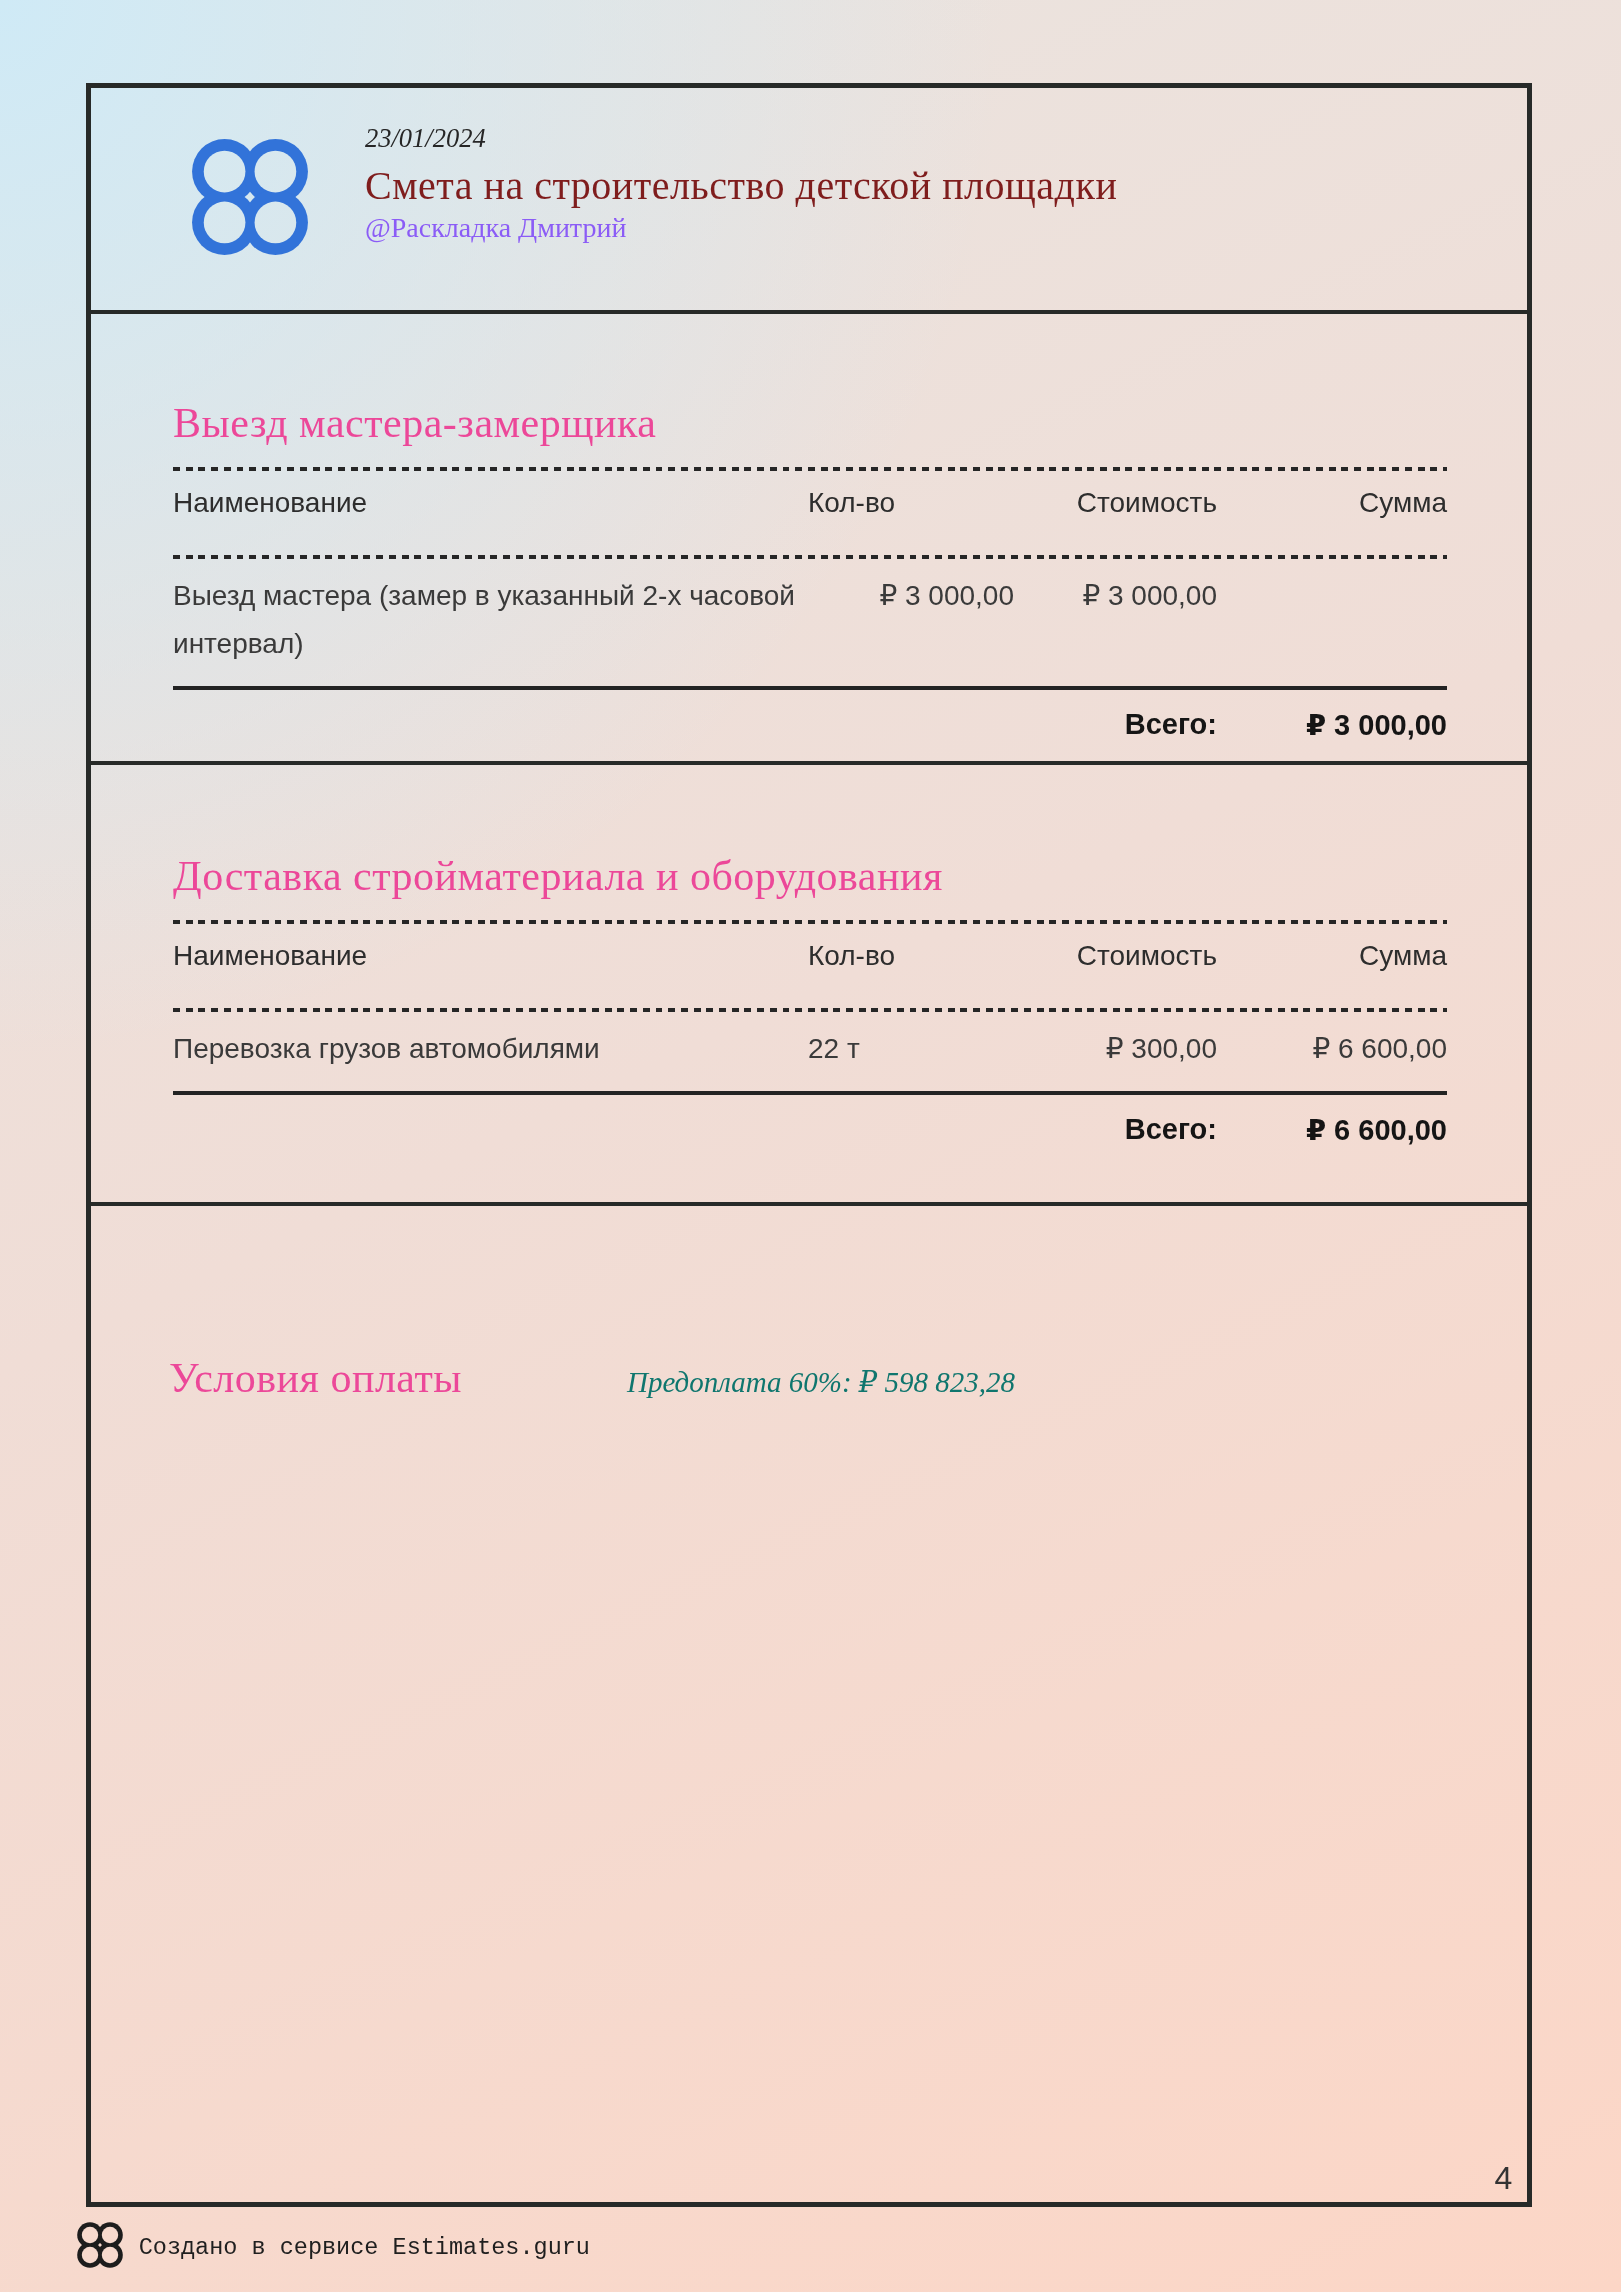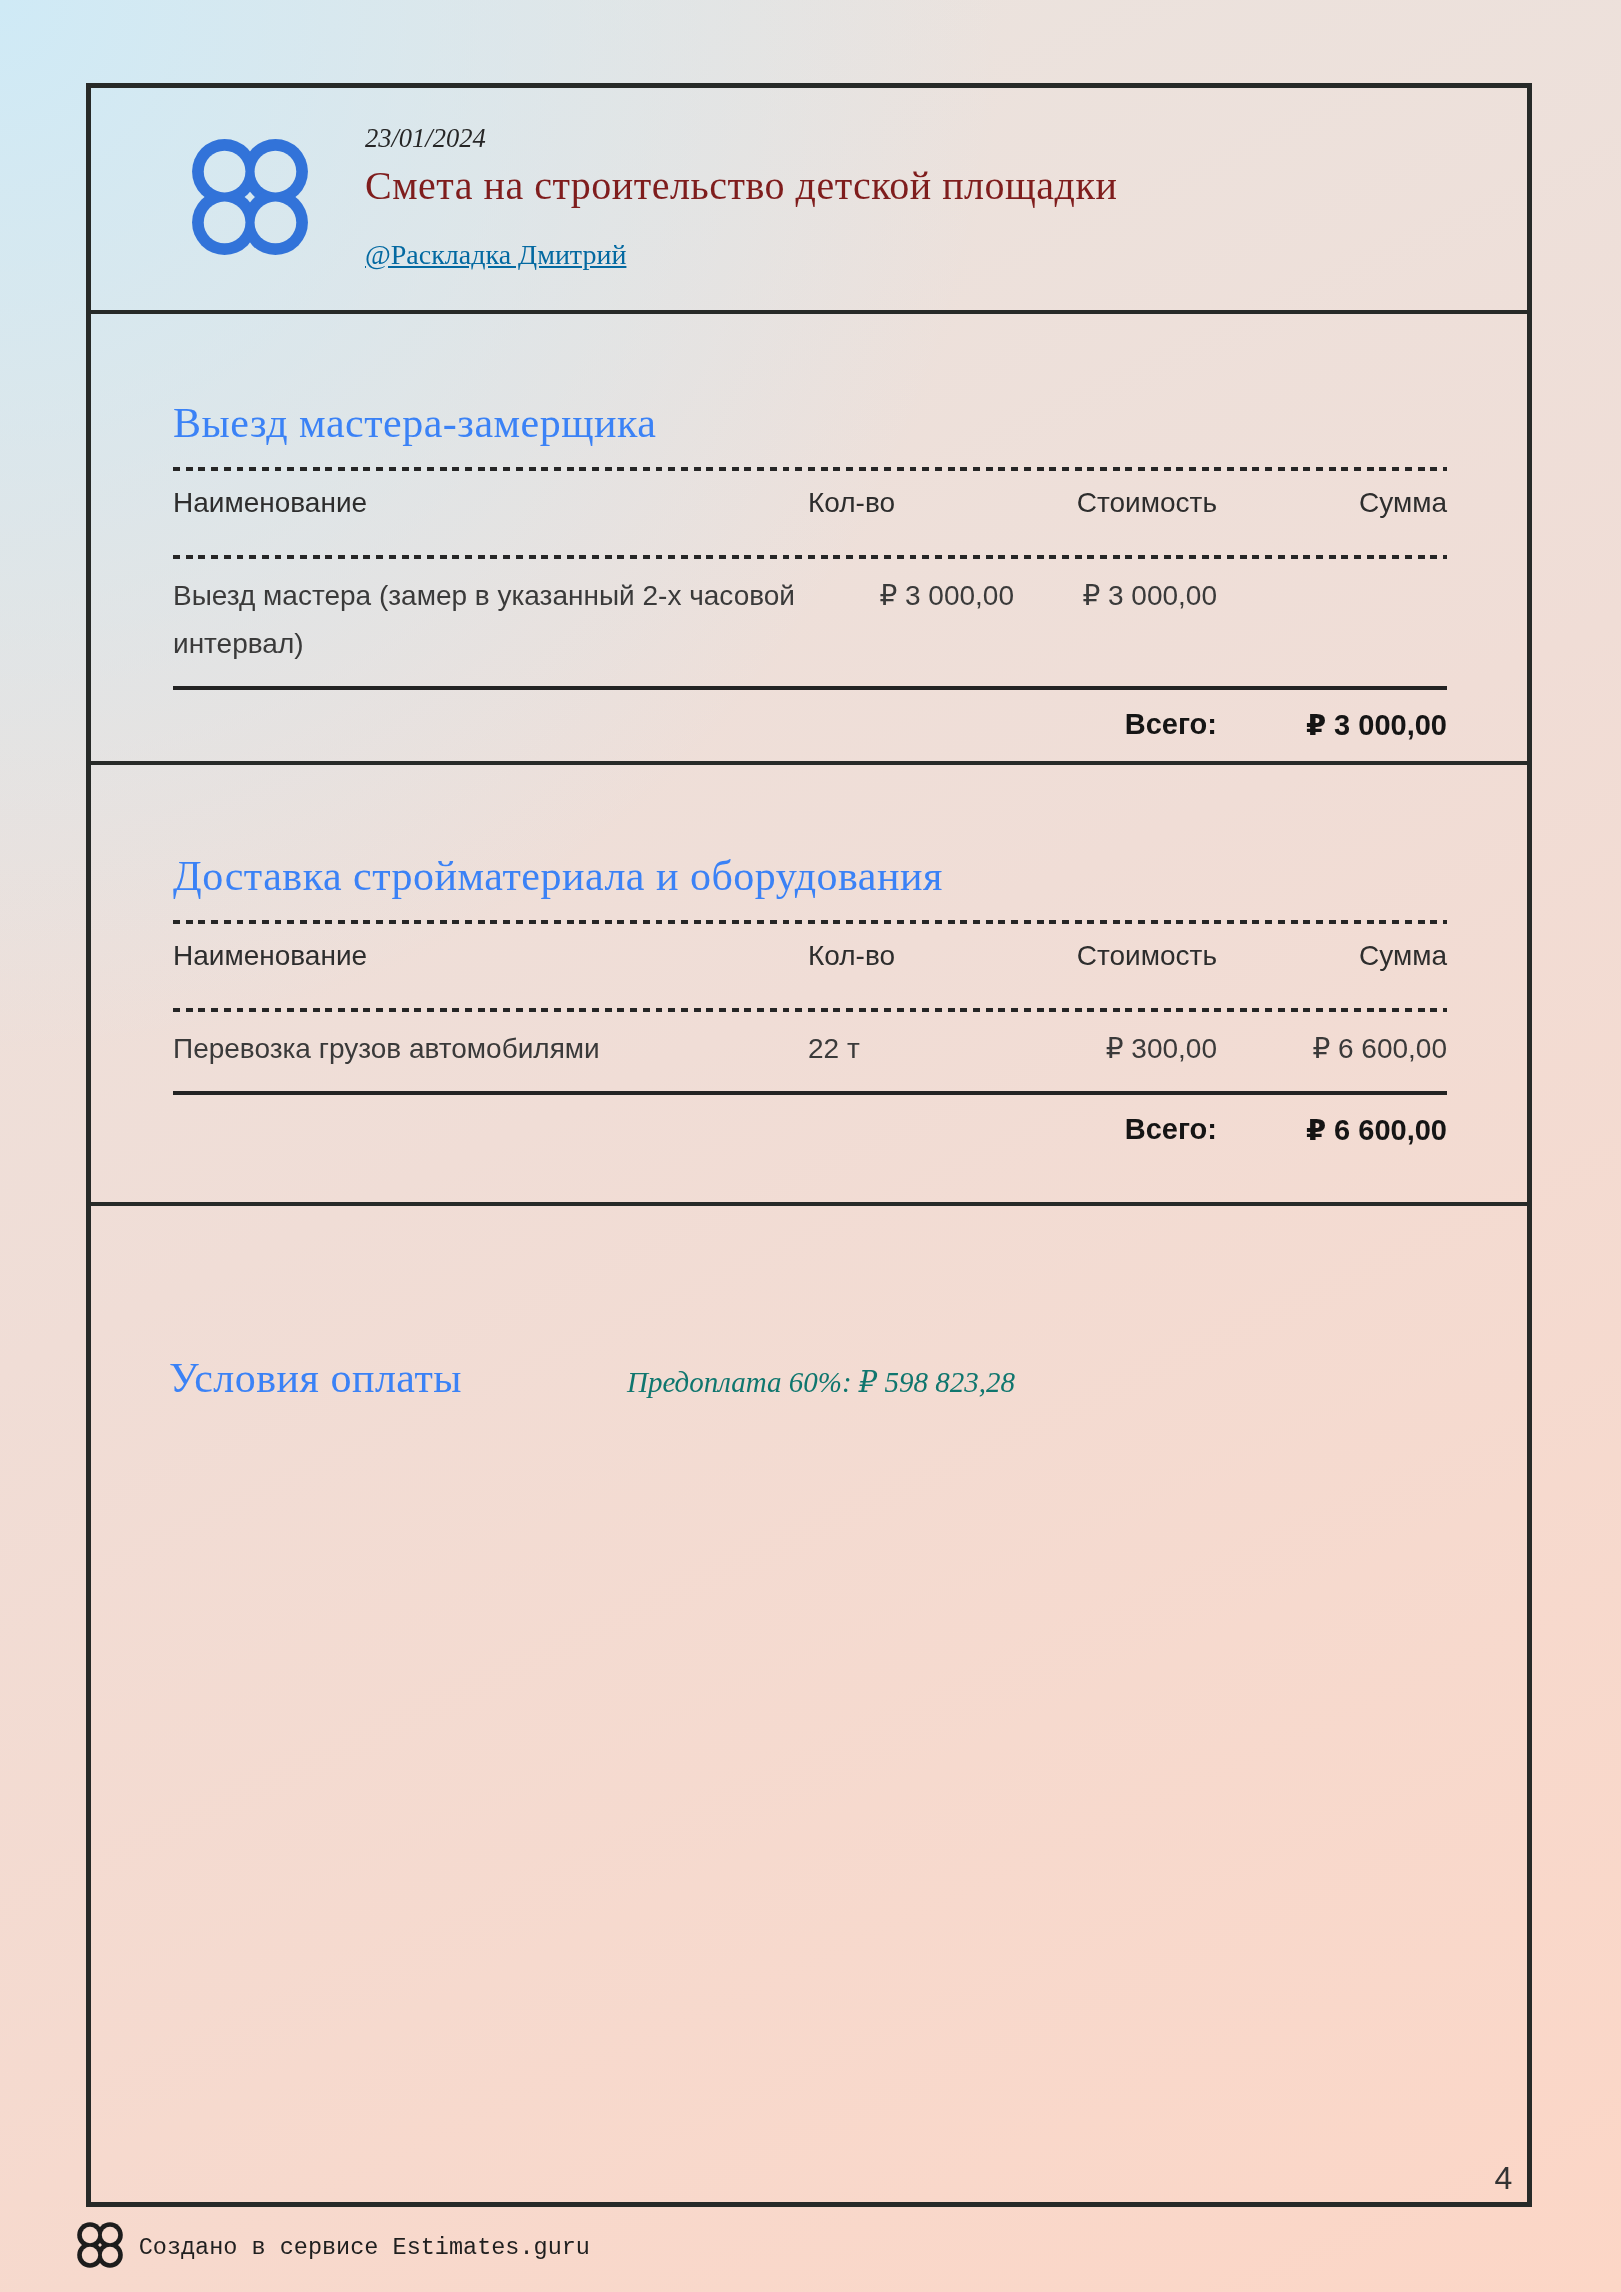--- a/index.html
+++ b/index.html
@@ -15,29 +15,29 @@
     border:5.9px solid #272a28;box-sizing:border-box;
   }
   
   .head{position:absolute;left:0;top:2px;width:100%;height:224px;
         border-bottom:4.9px solid #272a28;box-sizing:border-box;}
   .logo{position:absolute;left:98px;top:46px;width:122px;height:122px;}
   .head-text{position:absolute;left:274px;top:33px;}
   .date{font:italic 26.5px/1.2 "Liberation Serif","DejaVu Serif",serif;color:#262626;}
   .title{margin:7.8px 0 0;font:normal 40px/1.15 "Liberation Serif","DejaVu Serif",serif;
          color:#7f1d1d;letter-spacing:0.5px;}
-  .subtitle{margin-top:29px;font:normal 28px/1.2 "Liberation Serif","DejaVu Serif",serif;color:#0369a1;text-decoration:underline;}
+  .subtitle{margin-top:2px;font:normal 28px/1.2 "Liberation Serif","DejaVu Serif",serif;color:#8b5cf6;}
   
   .sec{position:absolute;left:0;width:100%;box-sizing:border-box;
        padding:0 80px 0 82px;border-bottom:4.9px solid #272a28;}
   .sec1{top:229px;height:448px;}
   .sec2{top:682px;height:436px;}
   .sec3{top:1123px;bottom:0;border-bottom:none;padding:0;}
   .sec h2{margin:83px 0 0;font:normal 42px/1.1 "Liberation Serif","DejaVu Serif",serif;
-          color:#3b82f6;letter-spacing:0.5px;}
+          color:#ec4899;letter-spacing:0.5px;}
   .dotted{height:3.9px;margin-top:20.6px;
           background:repeating-linear-gradient(90deg,#262626 0 6.9px,transparent 6.9px 12.7px);}
   .grid{display:grid;grid-template-columns:635px 206px 203px 1fr;}
   .grid .price,.grid .sum{text-align:right;}
   .thead{padding:16.7px 0 14.7px;font-size:28px;color:#2d2d2d;}
   .trow{padding:13.7px 0 17.6px;font-size:28px;line-height:48px;color:#3a3a3a;}
   .trow .name{max-width:627px;}
   .solid{border-top:4.9px solid #232323;}
   .totalrow{padding-top:18.6px;font-size:29px;font-weight:bold;color:#151515;}
   

